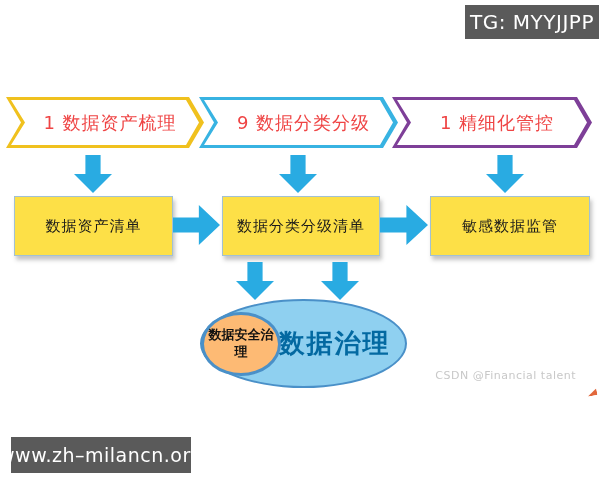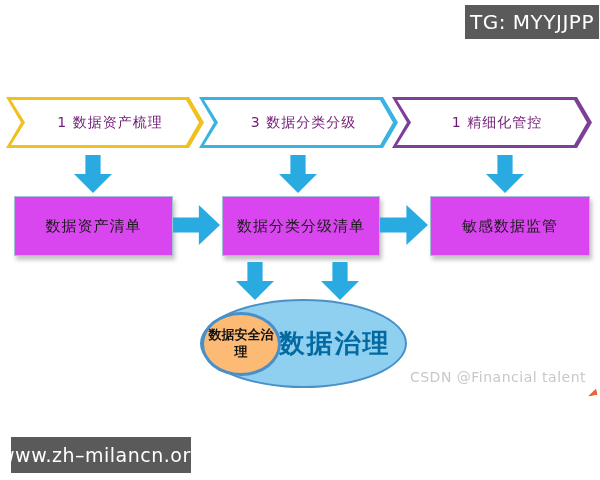--- a/index.html
+++ b/index.html
@@ -40,21 +40,21 @@
   }
   .banner-inner{
     position:absolute; top:3px; bottom:3px; left:5px; right:5px;
     background:#ffffff;
     clip-path:polygon(0 0, calc(100% - 13px) 0, 100% 50%, calc(100% - 13px) 100%, 0 100%, 14px 50%);
   }
   .banner-label{
     position:absolute; inset:0;
     display:flex; align-items:center; justify-content:center;
     padding-left:10px;
-    font-size:14px; color:#701a75; letter-spacing:1px;
+    font-size:18px; color:#ef4444; letter-spacing:1px;
     white-space:nowrap;
   }
 
   
   .arrow-down{
     position:absolute;
     width:38px; height:38px;
     background:var(--arrow,#29ABE2);
     clip-path:polygon(30% 0, 70% 0, 70% 50%, 100% 50%, 50% 100%, 0 50%, 30% 50%);
   }
@@ -62,21 +62,21 @@
     position:absolute;
     height:40px; top:205px;
     background:var(--arrow,#29ABE2);
     clip-path:polygon(0 31%, 55% 31%, 55% 0, 100% 50%, 55% 100%, 55% 69%, 0 69%);
   }
 
   
   .out-box{
     position:absolute;
     top:196px; height:58px;
-    background:#d946ef;
+    background:#fde047;
     border:1px solid var(--box-border,#A2C1D3);
     box-shadow:2px 4px 4px rgba(90,90,90,0.35);
     display:flex; align-items:center; justify-content:center;
     font-size:15px; color:#1a1a1a; letter-spacing:1px;
     white-space:nowrap;
   }
 
   
   .ellipse-main{
     position:absolute;
@@ -98,22 +98,22 @@
     border:3px solid var(--ellipse-border,#4A90C8);
     border-radius:50%;
     display:flex; align-items:center; justify-content:center;
     text-align:center;
     font-size:13px; font-weight:700; color:#111111; line-height:1.3;
   }
 
   
   .watermark{
     position:absolute;
-    top:369px; right:14px;
-    font-size:14px;
+    top:369px; right:24px;
+    font-size:11px;
     color:var(--wm-color,#C8C8C8);
     letter-spacing:0.5px;
   }
   .watermark-accent{
     position:absolute;
     left:587px; top:389px; width:10px; height:7px;
     background:var(--wm-accent,#E2683C);
     clip-path:polygon(0 100%, 100% 0, 100% 100%);
     transform:rotate(-10deg);
   }
@@ -126,21 +126,21 @@
   <div class="badge tg">TG: MYYJJPP</div>
 
   <div class="banner" style="left: 6px; width: 198px; --bc: #F0C11E;">
     <div class="banner-outer"></div>
     <div class="banner-inner"></div>
     <span class="banner-label">1 数据资产梳理</span>
   </div>
   <div class="banner" style="left: 199px; width: 199px; --bc: #38B3E2;">
     <div class="banner-outer"></div>
     <div class="banner-inner"></div>
-    <span class="banner-label">3 数据分类分级</span>
+    <span class="banner-label">9 数据分类分级</span>
   </div>
   <div class="banner" style="left: 392px; width: 200px; --bc: #7E3F98;">
     <div class="banner-outer"></div>
     <div class="banner-inner"></div>
     <span class="banner-label">1 精细化管控</span>
   </div>
 
   <div class="arrow-down" style="left:74px;top:155px;"></div>
   <div class="arrow-down" style="left:279px;top:155px;"></div>
   <div class="arrow-down" style="left:486px;top:155px;"></div>

